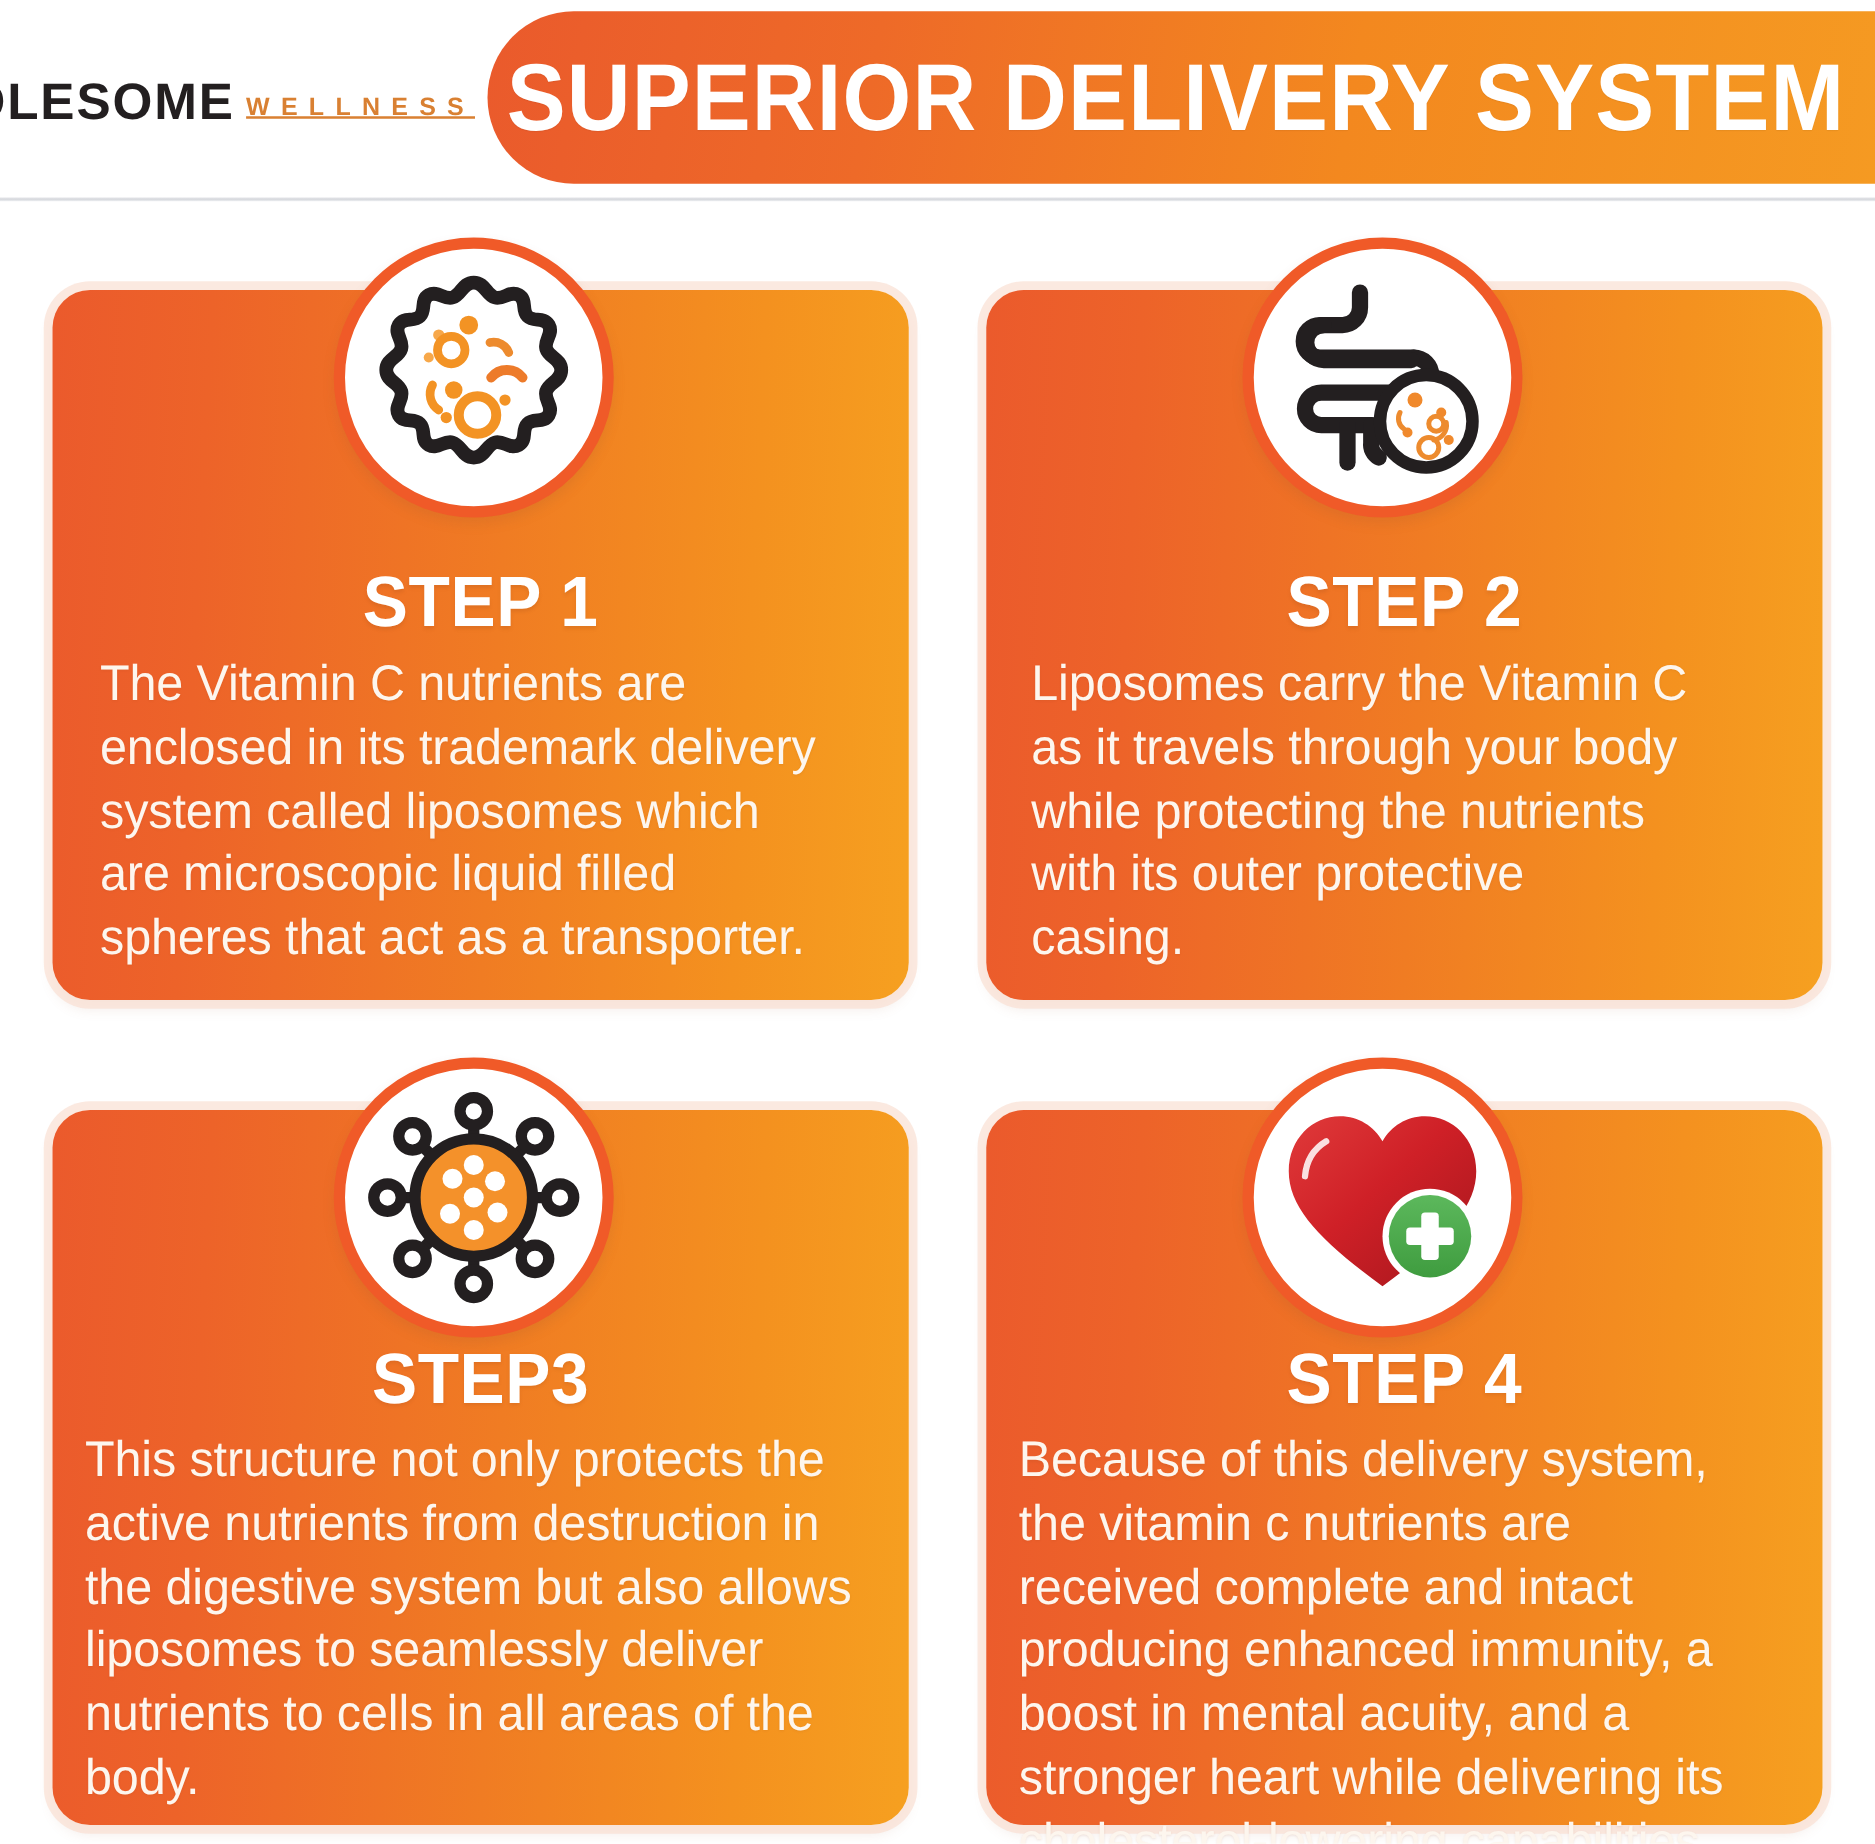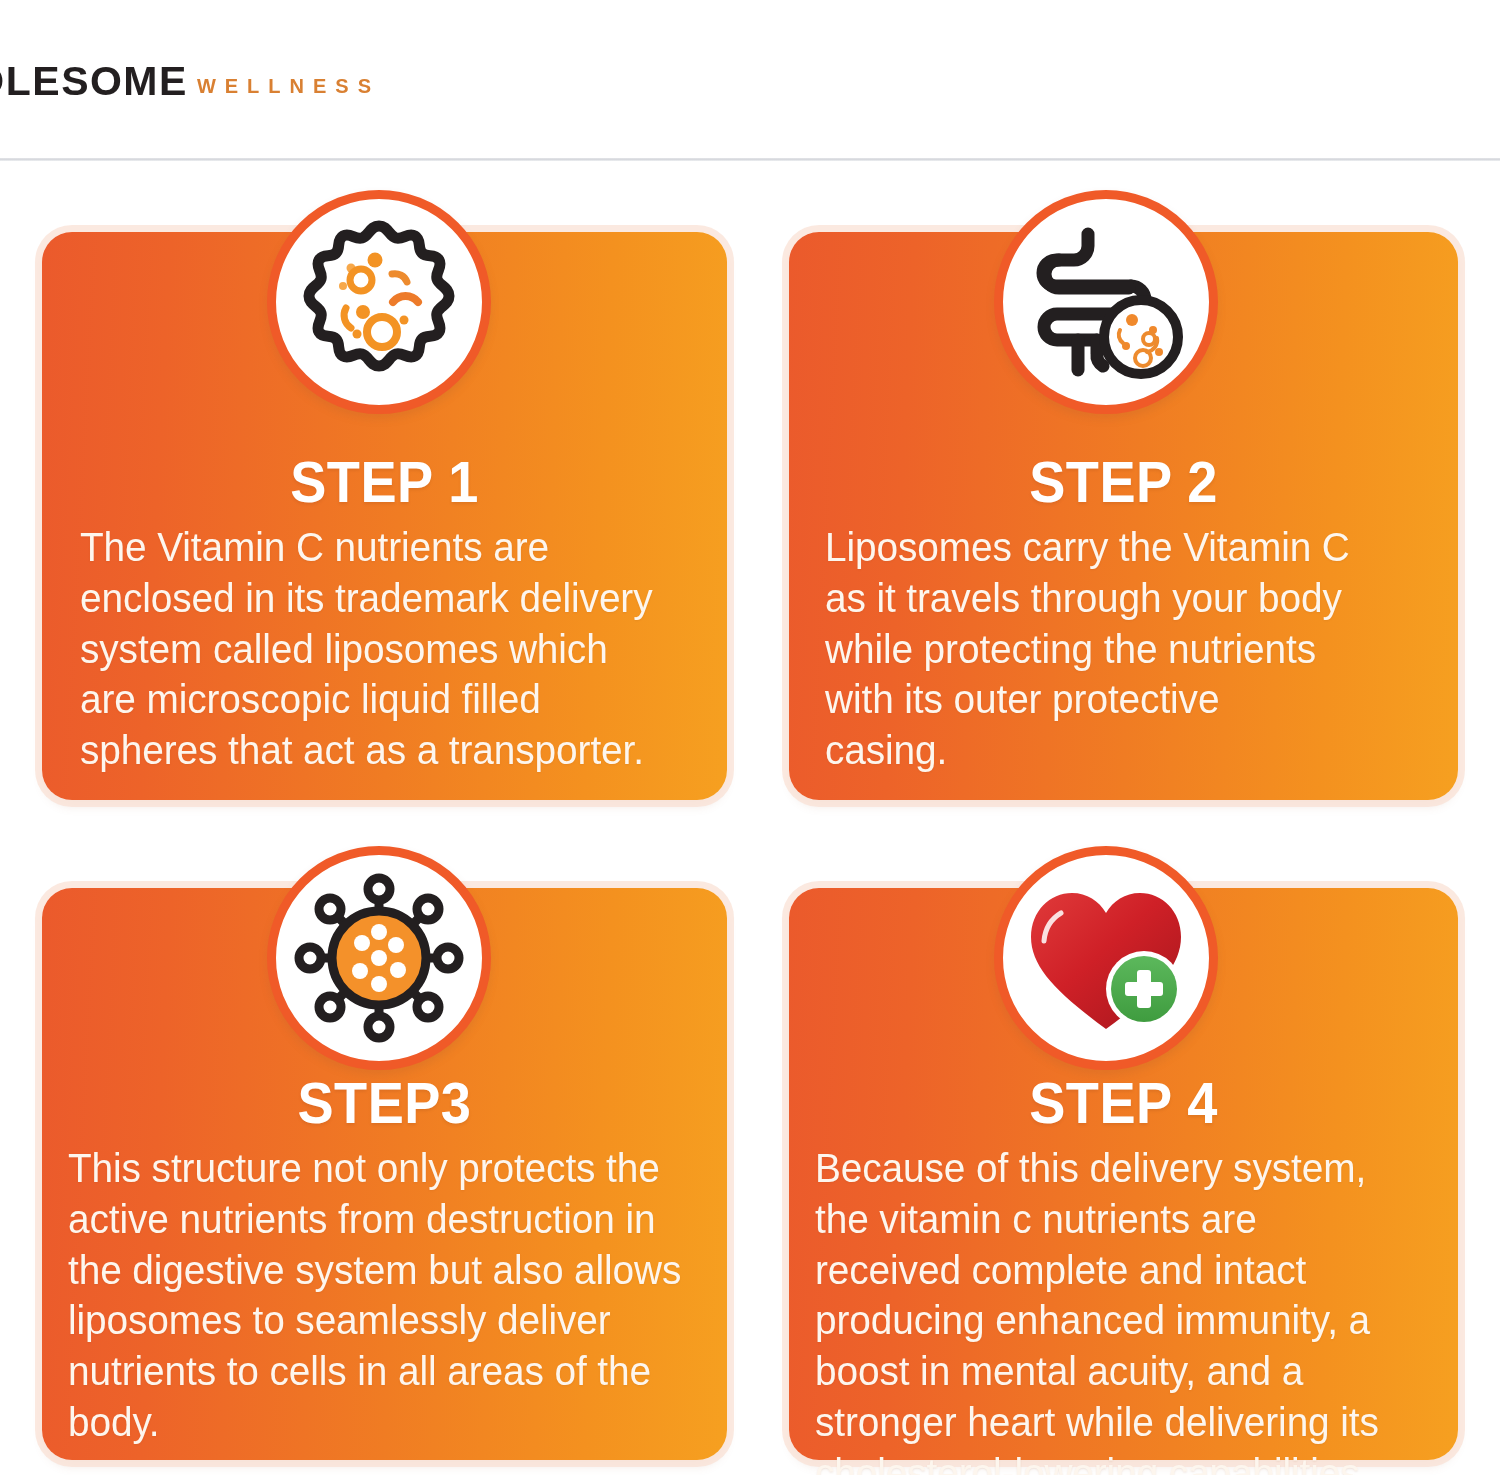--- a/index.html
+++ b/index.html
@@ -50,20 +50,21 @@
   }
   #logo-word-sub {
     font-family: "Liberation Sans", sans-serif;
     font-weight: bold;
     font-size: 20px;
     letter-spacing: 9px;
     color: #d98032;
     line-height: 1;
     margin-top: 10px;
     padding-left: 9px;
+    text-decoration: underline;
   }
   #header-banner {
     position: absolute;
     left: 390px;
     top: 9px;
     width: 1110px;
     height: 138px;
     border-radius: 70px 0 0 70px;
     background: linear-gradient(100deg, #ea5a2c 0%, #ee6a28 28%, #f3881f 62%, #f59a22 100%);
     display: flex;
@@ -192,20 +193,23 @@
       <path d="M61 15 C45 17 34 26 30 38 C26 50 31 62 44 68 C52 71 58 70 61 68 C54 62 49 53 48 44 C47 35 50 24 61 15 Z" fill="#231f20"></path>
       <path d="M61 15 C77 17 88 26 92 38 C96 50 91 62 78 68 C70 71 64 70 61 68 C68 62 73 53 74 44 C75 35 72 24 61 15 Z" fill="#231f20" transform="translate(0,0)"></path>
       <path d="M61 18 C72 24 76 34 76 44 C76 53 71 62 64 67 C70 62 73 53 73 44 C73 35 69 25 61 18 Z" fill="#ffffff"></path>
       <path d="M80 33 C72 38 66 47 63 57 C67 48 73 40 82 35 Z" fill="#ffffff"></path>
       <path d="M86 44 C79 46 72 52 68 60 C73 53 79 48 87 46 Z" fill="#ffffff"></path>
     </svg>
     <div id="logo-word-main">WHOLESOME</div>
     <div id="logo-word-sub">WELLNESS</div>
   </div>
 
+  <div id="header-banner">
+    <div id="header-title">SUPERIOR DELIVERY SYSTEM</div>
+  </div>
 
   <div id="header-rule"></div>
 </div>
 
 <div id="grid">
 
   <div class="card r1 c1">
     <div class="icon-badge">
       <svg width="188" height="188" viewBox="0 0 188 188">
         <g fill="none" stroke="#231f20" stroke-width="11" stroke-linecap="round" stroke-linejoin="round">

